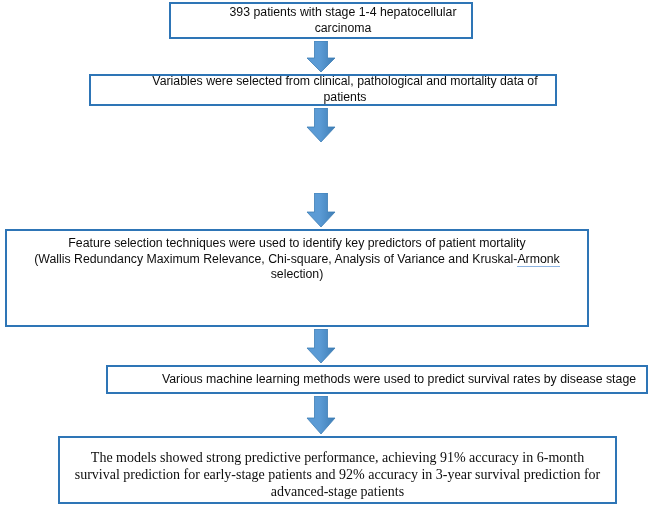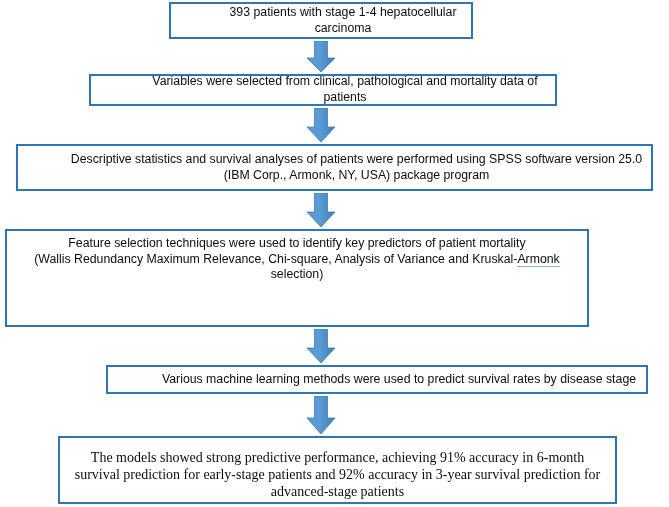--- a/index.html
+++ b/index.html
@@ -109,24 +109,20 @@
         <linearGradient id="ag1" x1="0" y1="0" x2="1" y2="0">
           <stop offset="0%" stop-color="#5B9BD5"></stop>
           <stop offset="45%" stop-color="#5B9BD5"></stop>
           <stop offset="100%" stop-color="#3E7DB5"></stop>
         </linearGradient>
       </defs>
       <polygon points="9.5,0 22.5,0 22.5,19 30,19 16,34 2,19 9.5,19" fill="url(#ag1)" stroke="#3E7DB5" stroke-width="0.8"></polygon>
     </svg>
   </div>
 
-  <div class="node v-center" id="n2">
-    <span class="txt">Descriptive statistics and survival analyses of patients were performed using SPSS software version 25.0
-(IBM Corp., Armonk, NY, USA) package program</span>
-  </div>
 
   <div class="arrow" id="a2">
     <svg viewBox="0 0 32 34" preserveAspectRatio="none" aria-hidden="true">
       <defs>
         <linearGradient id="ag2" x1="0" y1="0" x2="1" y2="0">
           <stop offset="0%" stop-color="#5B9BD5"></stop>
           <stop offset="45%" stop-color="#5B9BD5"></stop>
           <stop offset="100%" stop-color="#3E7DB5"></stop>
         </linearGradient>
       </defs>

